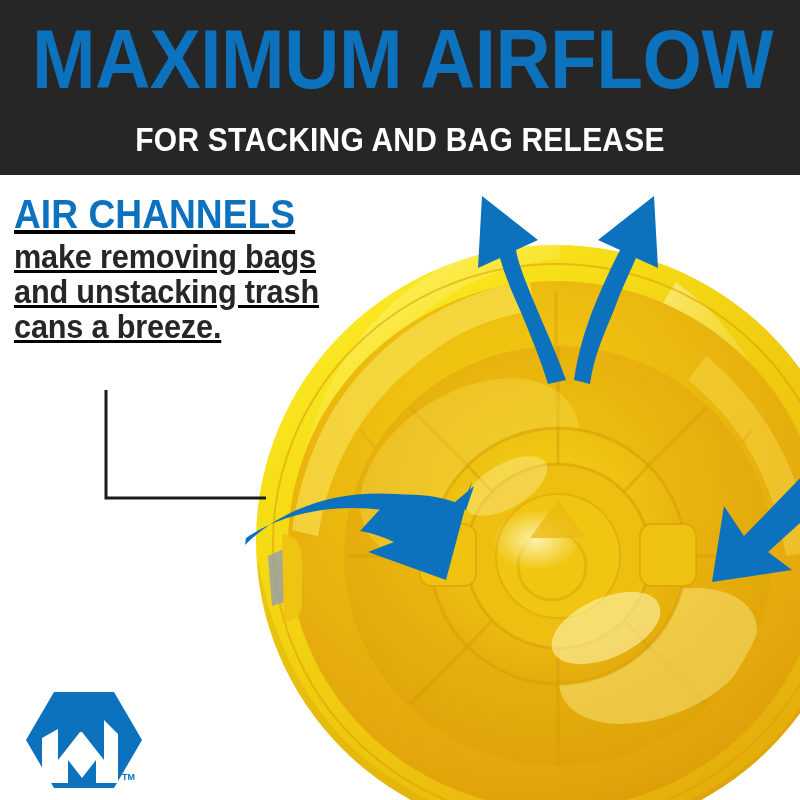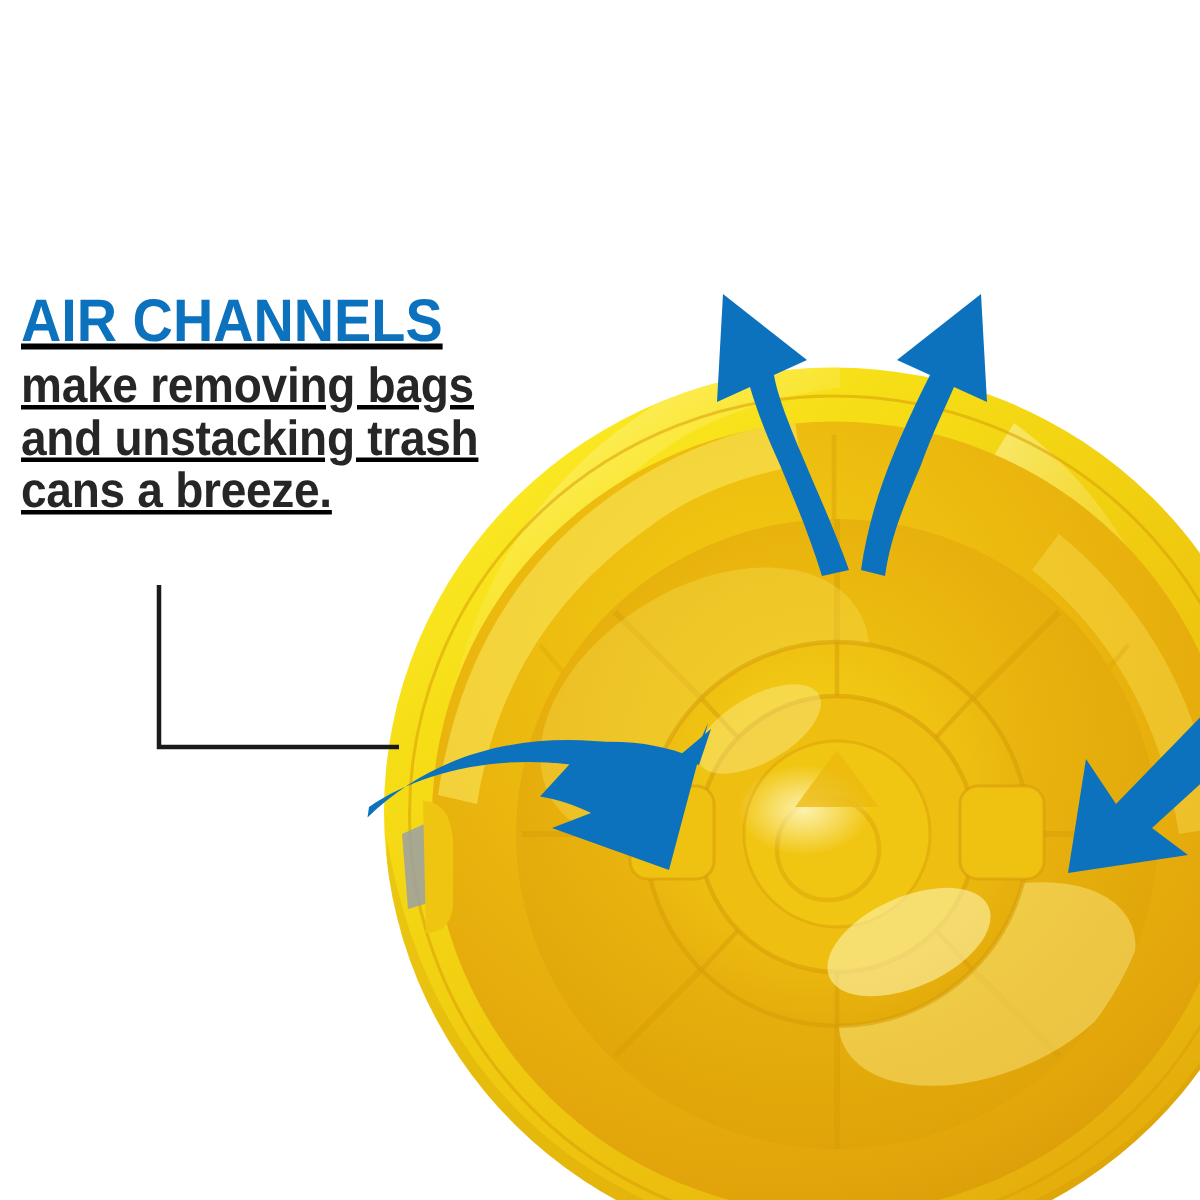--- a/index.html
+++ b/index.html
@@ -286,20 +286,24 @@
       <path d="M558,500 L586,538 L530,538 Z" fill="#EBB80F" opacity="0.75"></path>
 
       <ellipse cx="606" cy="628" rx="58" ry="30" fill="#FFF9BE" opacity="0.55" transform="rotate(-24 606 628)"></ellipse>
       <ellipse cx="506" cy="486" rx="46" ry="22" fill="#FFF8B0" opacity="0.35" transform="rotate(-30 506 486)"></ellipse>
 
       <path d="M268,556 L286,548 L292,600 L272,606 Z" fill="#9AA0A6" opacity="0.85"></path>
       <path d="M282,534 Q300,534 302,560 L302,604 Q300,622 284,622 Z" fill="#EFC511"></path>
     </svg>
   </div>
 
+  <div id="header-band">
+    <div id="headline">MAXIMUM AIRFLOW</div>
+    <div id="subheadline">FOR STACKING AND BAG RELEASE</div>
+  </div>
 
   <svg id="leader-svg" width="800" height="800" viewBox="0 0 800 800">
     <path d="M106,390 L106,498 L266,498" fill="none" stroke="#1A1A1A" stroke-width="3"></path>
   </svg>
 
   <svg id="arrow-svg" width="800" height="800" viewBox="0 0 800 800">
 
     <path d="M566,380
              C556,352 544,326 534,302
              C524,278 518,262 516,250
@@ -348,14 +352,38 @@
 
   <div id="callout">
     <div id="callout-title">AIR CHANNELS</div>
     <div id="callout-body">
       <span class="ln">make removing bags</span>
       <span class="ln">and unstacking trash</span>
       <span class="ln">cans a breeze.</span>
     </div>
   </div>
 
+  <div id="logo">
+    <svg width="130" height="104" viewBox="0 0 130 104">
+
+      <path d="M36,4 L96,4 L124,52 L96,100 L36,100 L8,52 Z" fill="#0C72BE"></path>
+      <path d="M26,54
+               L26,93
+               L44,93
+               L44,63
+               L64,84
+               L84,63
+               L84,93
+               L102,93
+               L102,16
+               L84,16
+               L64,52
+               L44,16
+               L26,16 Z" fill="#ffffff" opacity="0"></path>
+
+      <path d="M24,50 L40,41 L40,72 L62,44 L64,44 L86,72 L86,32 L100,46
+               L100,95 L78,95 L78,72 L64,90 L50,72 L50,95 L24,95 Z" fill="#ffffff"></path>
+
+      <text x="104" y="92" font-family="'Liberation Sans', sans-serif" font-size="9" font-weight="700" fill="#0C72BE">TM</text>
+    </svg>
+  </div>
 
 </div>
 
 </body></html>

